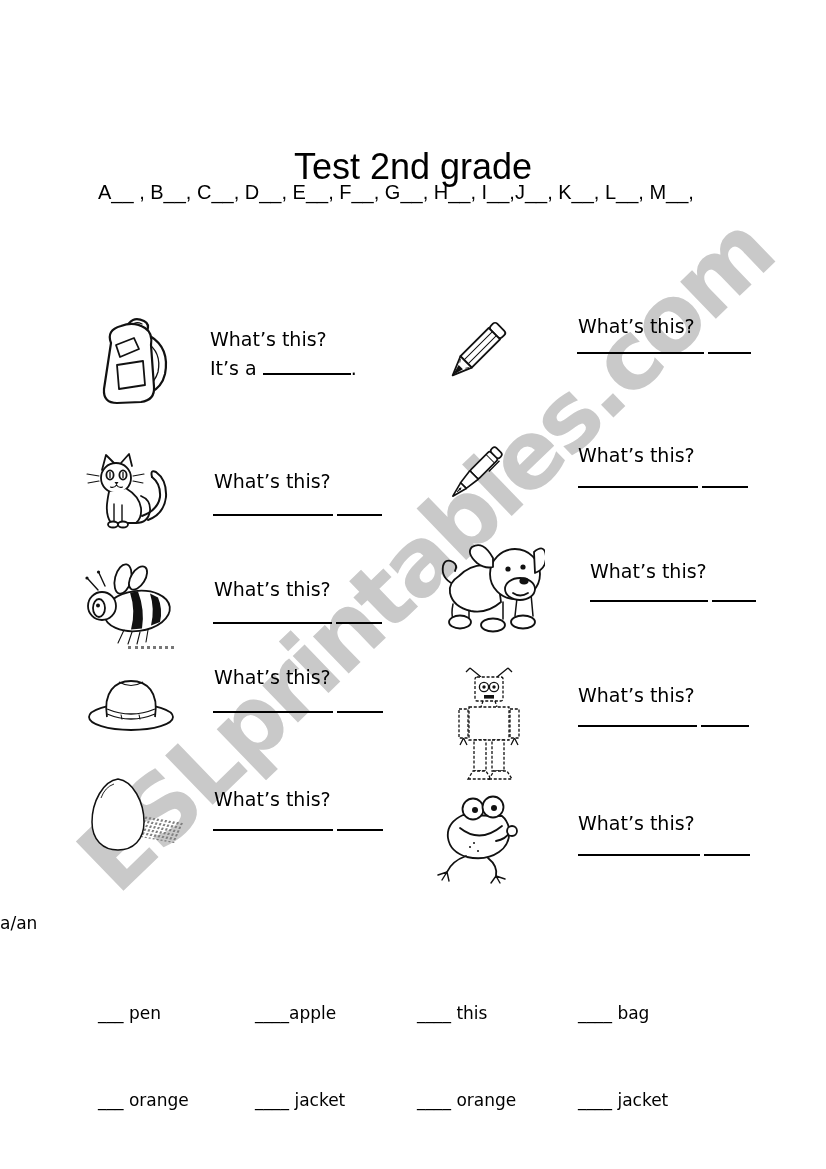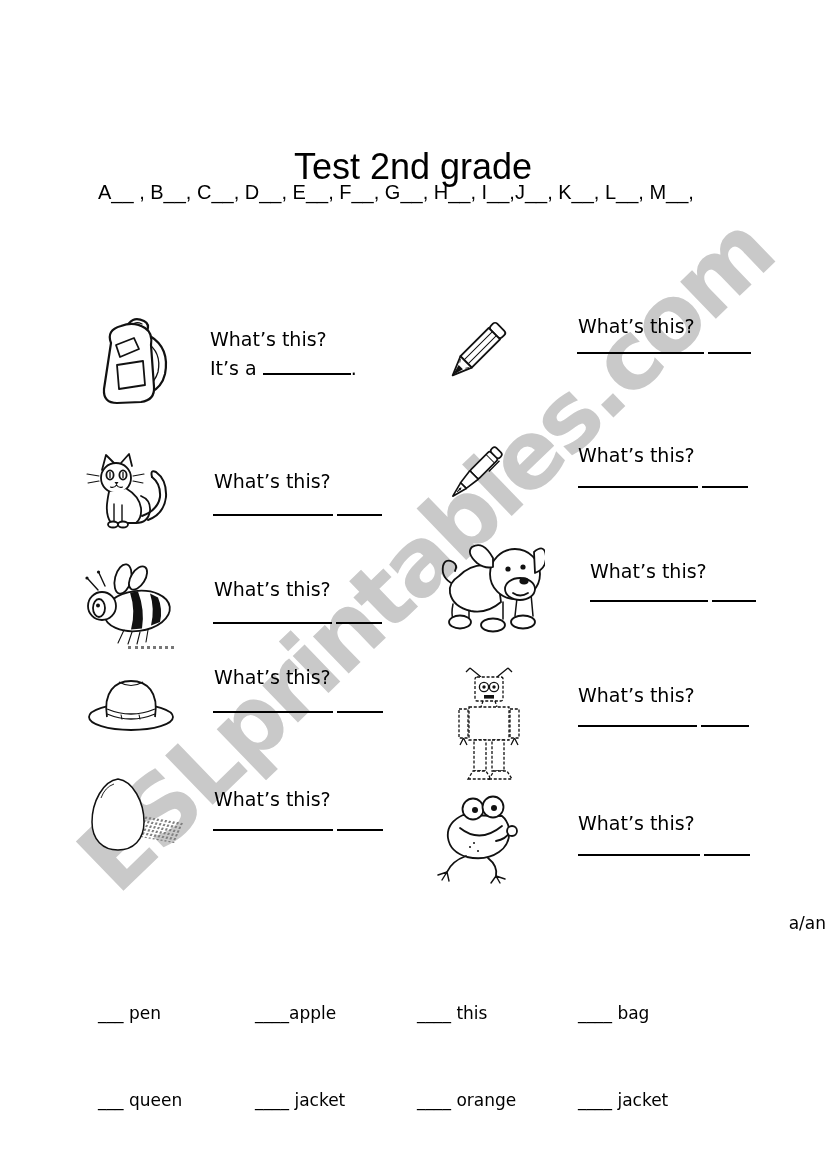--- a/index.html
+++ b/index.html
@@ -19,21 +19,21 @@
   .q{font-size:19px;white-space:nowrap;}
   .ans{white-space:nowrap;font-size:0;}
   .seg{display:inline-block;height:0;border-bottom:2px solid #000;margin-right:4px;vertical-align:top;}
   .blank{display:inline-block;width:88px;height:15px;border-bottom:2px solid #000;}
   
   .dotline{width:46px;height:0;border-bottom:3px dotted #777;}
   .eggshadow{width:44px;height:22px;transform:rotate(10deg) skewX(-14deg);
              background-image:radial-gradient(circle,#808080 1px,transparent 1.3px);
              background-size:4px 4px;}
   
-  .aan-h{left:0;top:913px;width:100%;text-align:right;font-size:17px;}
+  .aan-h{left:0;top:913px;width:100%;text-align:left;font-size:17px;}
   .aan{font-size:17px;line-height:29px;white-space:pre;}
   svg{display:block;}
 </style>
 </head>
 <body>
 
 <div class="sheet">
 
   <div class="wm">ESLprintables.com</div>
 
@@ -232,21 +232,21 @@
       </g>
     </svg>
   </div>
   <div class="abs z q" style="left:578px;top:812px;">What’s this?</div>
   <div class="abs z ans" style="left:578px;top:854px;"><span class="seg" style="width:122px"></span><span class="seg" style="width:46px"></span></div>
 
   <div class="abs z aan-h">a/an</div>
 
   <div class="abs z aan" style="left:98px;top:941px;">
     <div>___ pen</div>
-    <div>___ queen</div>
+    <div>___ orange</div>
     
   </div>
   <div class="abs z aan" style="left:255px;top:941px;">
     <div>____apple</div>
     <div>____ jacket</div>
     
   </div>
   <div class="abs z aan" style="left:417px;top:941px;">
     <div>____ this</div>
     <div>____ orange</div>

